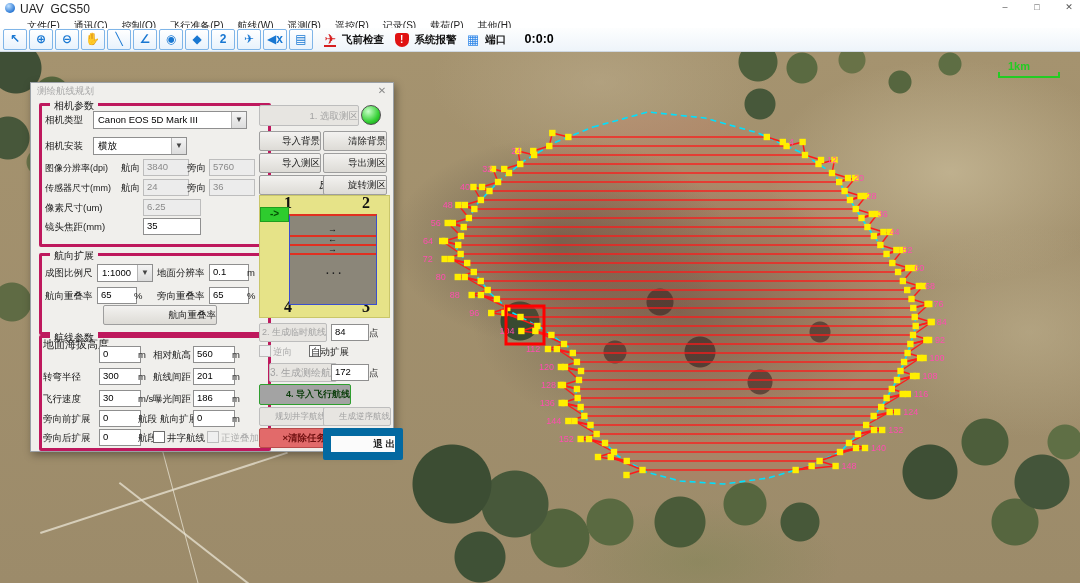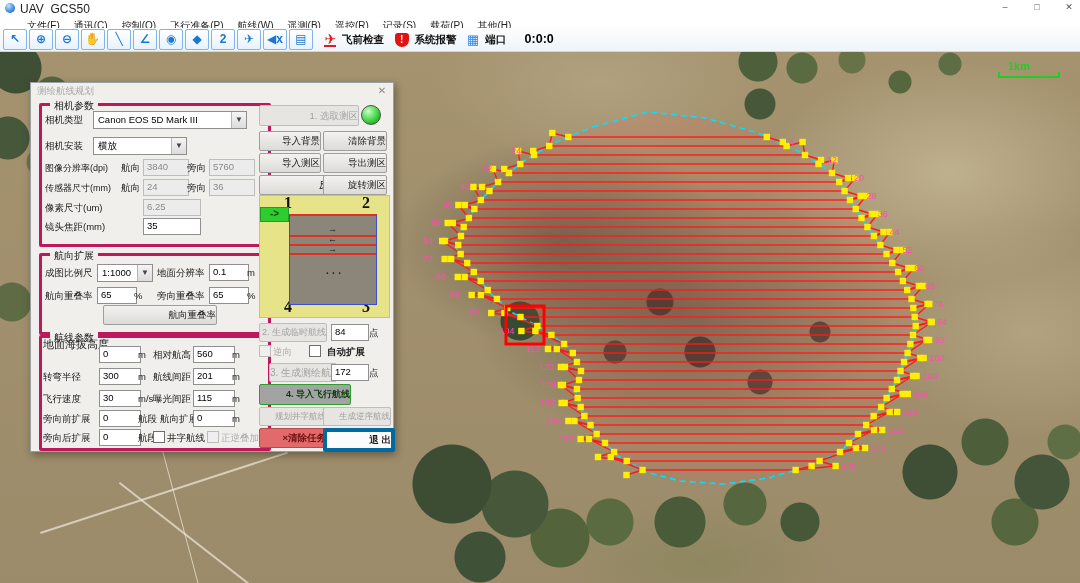--- a/index.html
+++ b/index.html
@@ -95,21 +95,21 @@
   .tb.dis{background:#ececec;color:#8a8a8a;border-color:#bdbdbd;}
   .sel{position:absolute;background:#fff;border:1px solid #8f8f8f;height:16px;font-size:9.5px;color:#000;}
   .sel .sv{position:absolute;left:4px;top:2px;white-space:nowrap;}
   .sel .arrow{position:absolute;right:0;top:0;width:14px;height:16px;background:linear-gradient(#f4f4f4,#dcdcdc);
       border-left:1px solid #b5b5b5;font-size:8px;color:#444;text-align:center;line-height:16px;}
   .btn{position:absolute;background:linear-gradient(#f3f2f0,#dddbd6);border:1px solid #9e9e9e;border-radius:2px;
       font-size:9.5px;color:#1a1a1a;text-align:right;overflow:hidden;white-space:nowrap;}
   .btn.dis{color:#a2a2a2;background:#e7e5e1;border-color:#bdbdbd;}
   .btn.green{background:#a3a3a3;border-color:#2f9e2f;color:#0b3d0b;font-weight:bold;}
   .btn.red{background:#e26a6a;border-color:#b84b4b;color:#6e0f0f;font-weight:bold;}
-  .btn.focusd{border:4px solid #0369a1;background:#fbfbfb;font-weight:bold;}
+  .btn.focusd{border:8px solid #0369a1;background:#fbfbfb;font-weight:bold;}
   .cb{position:absolute;width:10px;height:10px;background:#fff;border:1px solid #6e6e6e;}
   .cb.dis{border-color:#bcbcbc;background:#efefef;}
   .cblbl{position:absolute;font-size:9.5px;color:#1a1a1a;white-space:nowrap;}
   .cblbl.dis{color:#ababab;}
   #led{left:330px;top:22px;width:18px;height:18px;border-radius:50%;
      background:radial-gradient(circle at 35% 30%,#c8ffc8,#35d035 60%,#0f8a0f);border:1px solid #4e4e4e;}
 
   
   #preview{left:228px;top:112px;width:129px;height:121px;background:#e6e388;border:1px solid #c9c66a;}
   #pv-square{position:absolute;left:29px;top:18px;width:86px;height:88px;background:#8b8679;
@@ -617,21 +617,21 @@
     <div class="tb" style="left:68px;top:285px;width:34px;">300</div>
     <span class="unit" style="left:107px;top:288px;">m</span>
     <span class="lbl" style="left:122px;top:288px;">航线间距</span>
     <div class="tb" style="left:162px;top:285px;width:34px;">201</div>
     <span class="unit" style="left:201px;top:288px;">m</span>
 
     <span class="lbl" style="left:12px;top:310px;">飞行速度</span>
     <div class="tb" style="left:68px;top:307px;width:34px;">30</div>
     <span class="unit" style="left:107px;top:310px;">m/s</span>
     <span class="lbl" style="left:122px;top:310px;">曝光间距</span>
-    <div class="tb" style="left:162px;top:307px;width:34px;">115</div>
+    <div class="tb" style="left:162px;top:307px;width:34px;">186</div>
     <span class="unit" style="left:201px;top:310px;">m</span>
 
     <span class="lbl" style="left:12px;top:330px;">旁向前扩展</span>
     <div class="tb" style="left:68px;top:327px;width:34px;">0</div>
     <span class="unit" style="left:107px;top:330px;">航段</span>
     <span class="lbl" style="left:122px;top:330px;padding-left:7px;">航向扩展</span>
     <div class="tb" style="left:162px;top:327px;width:34px;">0</div>
     <span class="unit" style="left:201px;top:330px;">m</span>
 
     <span class="lbl" style="left:12px;top:349px;">旁向后扩展</span>
@@ -668,21 +668,21 @@
       </div>
     </div>
 
     <div class="btn dis" style="left:228px;top:240px;width:66px;height:17px;line-height:17px;font-size:9px;">2. 生成临时航线</div>
     <div class="tb" style="left:300px;top:241px;width:30px;">84</div>
     <span class="unit" style="left:338px;top:244px;">点</span>
 
     <span class="cb dis" style="left:228px;top:262px;"></span>
     <span class="cblbl dis" style="left:242px;top:263px;">逆向</span>
     <span class="cb" style="left:278px;top:262px;"></span>
-    <span class="cblbl" style="left:296px;top:263px;font-weight:bold;">自动扩展</span>
+    <span class="cblbl" style="left:280px;top:263px;">自动扩展</span>
 
     <div class="btn dis" style="left:238px;top:280px;width:66px;height:17px;line-height:17px;font-size:10px;">3. 生成测绘航线</div>
     <div class="tb" style="left:300px;top:281px;width:30px;">172</div>
     <span class="unit" style="left:338px;top:284px;">点</span>
 
     <div class="btn green" style="left:228px;top:301px;width:90px;height:19px;line-height:19px;font-size:9px;">4. 导入飞行航线</div>
 
     <div class="btn dis" style="left:228px;top:324px;width:66px;height:17px;line-height:17px;font-size:8.5px;">规划井字航线</div>
     <div class="btn dis" style="left:292px;top:324px;width:66px;height:17px;line-height:17px;font-size:8.5px;">生成逆序航线</div>
 

